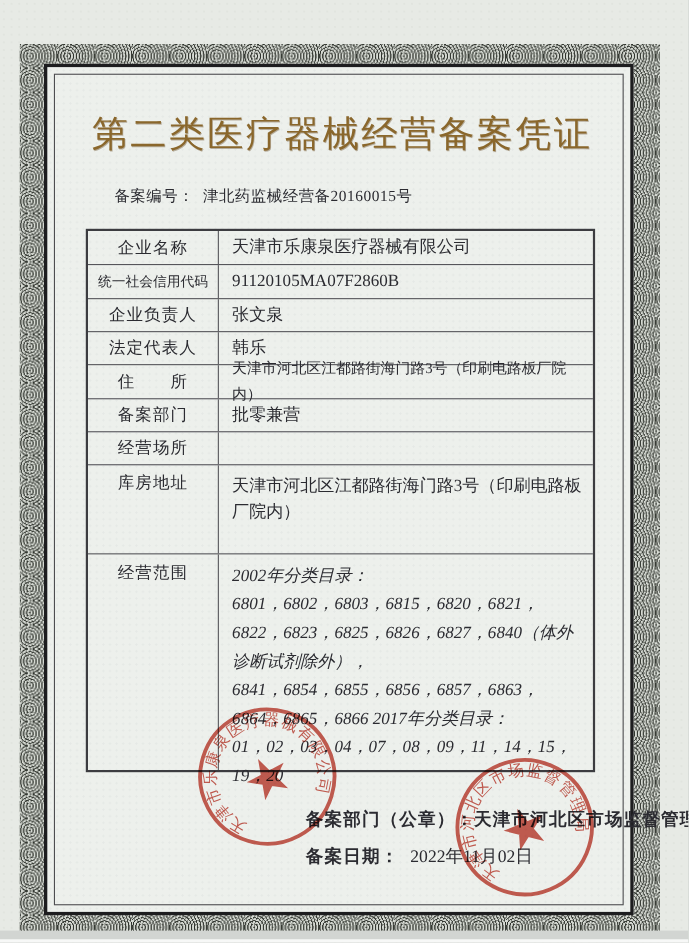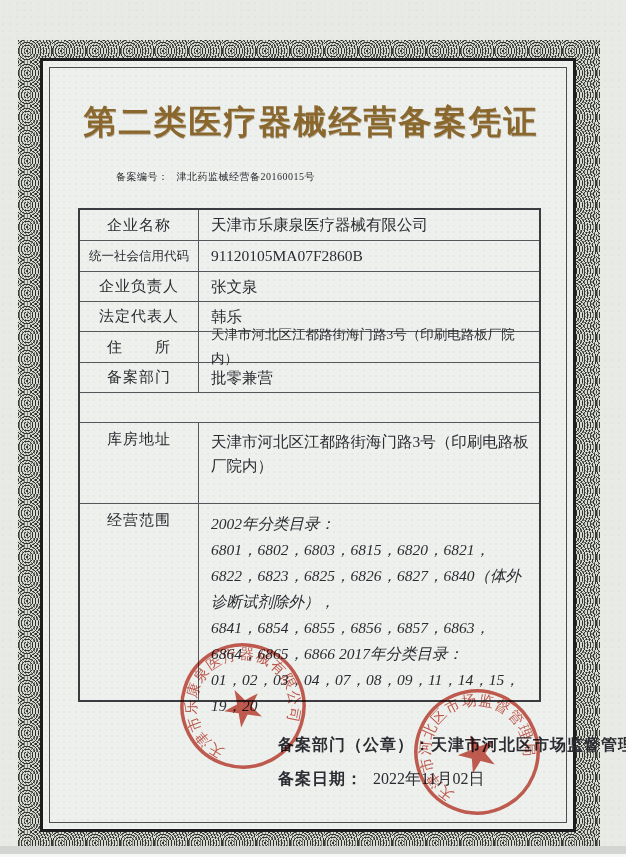--- a/index.html
+++ b/index.html
@@ -33,27 +33,27 @@
   .frame-inner{
     position:absolute;left:6px;top:6px;right:6px;bottom:6px;
     border:1px solid #4d4d50;
   }
   .scan-strip{position:absolute;left:0;top:846px;width:626px;height:8px;background:#d2d5d2;z-index:4;}
   .scan-strip-white{position:absolute;left:0;top:854px;width:626px;height:3px;background:#f7f8f7;z-index:4;}
 
   .title{
     position:absolute;left:56px;top:100px;width:510px;margin:0;
     text-align:center;font-family:"Liberation Sans","DejaVu Sans",sans-serif;
-    font-size:33px;font-weight:bold;letter-spacing:2px;color:#8a672c;
+    font-size:33px;font-weight:normal;letter-spacing:2px;color:#8a672c;
     text-shadow:0.5px 0.5px 0 rgba(80,50,10,0.35);
     z-index:3;
   }
   .filing-line{
-    position:absolute;left:104px;top:170px;font-size:10px;letter-spacing:0.5px;
-    z-index:3;font-weight:500;margin-left:12px;
+    position:absolute;left:104px;top:170px;font-size:14px;letter-spacing:0.5px;
+    z-index:3;font-weight:500;
   }
   .filing-line .num{margin-left:8px;}
 
   .info-table{
     position:absolute;left:78px;top:208px;width:463px;
     box-sizing:border-box;border:2px solid #3c3c40;
     background:transparent;z-index:3;
   }
   .row{display:flex;box-sizing:border-box;border-bottom:1px solid #55555a;}
   .row:last-child{border-bottom:none;}
@@ -121,20 +121,21 @@
     </div>
     <div class="row" style="height:31px">
       <div class="cell label">住　　所</div>
       <div class="cell value" style="font-size:13.5px">天津市河北区江都路街海门路3号（印刷电路板厂院内）</div>
     </div>
     <div class="row" style="height:30px">
       <div class="cell label">备案部门</div>
       <div class="cell value">批零兼营</div>
     </div>
     <div class="row" style="height:30px">
+      <div class="cell label">经营场所</div>
     </div>
     <div class="row top" style="height:81px">
       <div class="cell label">库房地址</div>
       <div class="cell value">天津市河北区江都路街海门路3号（印刷电路板厂院内）</div>
     </div>
     <div class="row top" style="height:196px">
       <div class="cell label">经营范围</div>
       <div class="cell value pre">2002年分类目录：
 6801，6802，6803，6815，6820，6821，6822，6823，6825，6826，6827，6840（体外诊断试剂除外），
 6841，6854，6855，6856，6857，6863，6864，6865，6866 2017年分类目录：

